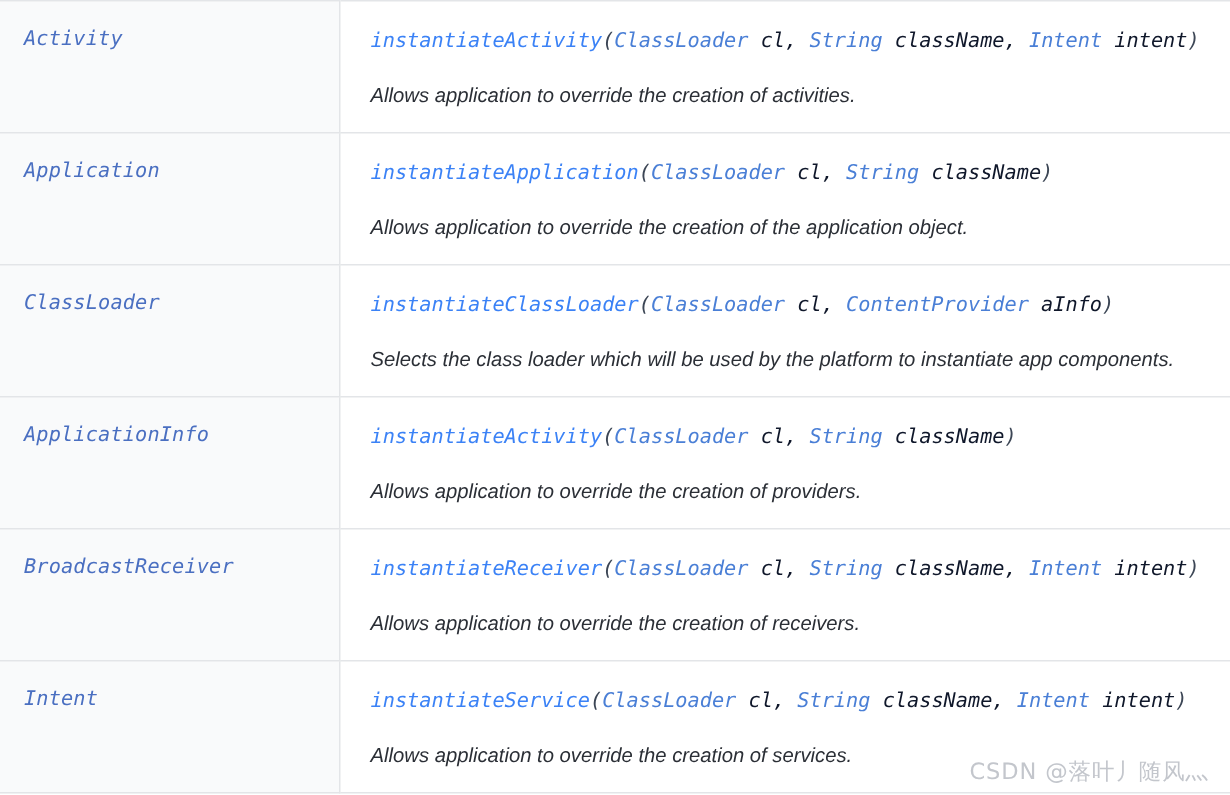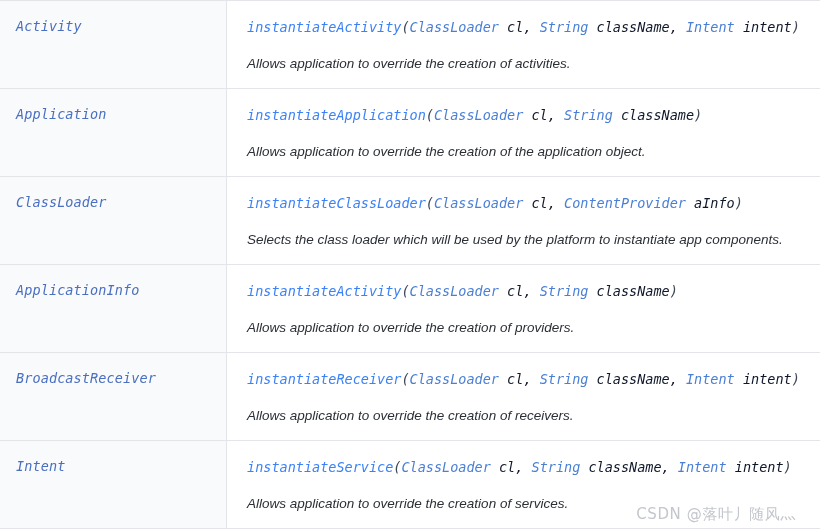--- a/index.html
+++ b/index.html
@@ -73,21 +73,21 @@
   .description {
     margin-top: 17px;
     font-size: 13.5px;
     line-height: 19px;
     color: #2b2f36;
     font-family: "Liberation Sans", sans-serif;
   }
 
   .watermark {
     position: absolute;
-    right: 24px;
+    right: 14px;
     bottom: 6px;
     font-size: 15px;
     color: #c3c6cc;
     font-family: "DejaVu Sans", sans-serif;
     letter-spacing: 0.6px;
     white-space: nowrap;
     user-select: none;
   }
 </style>
 </head>

